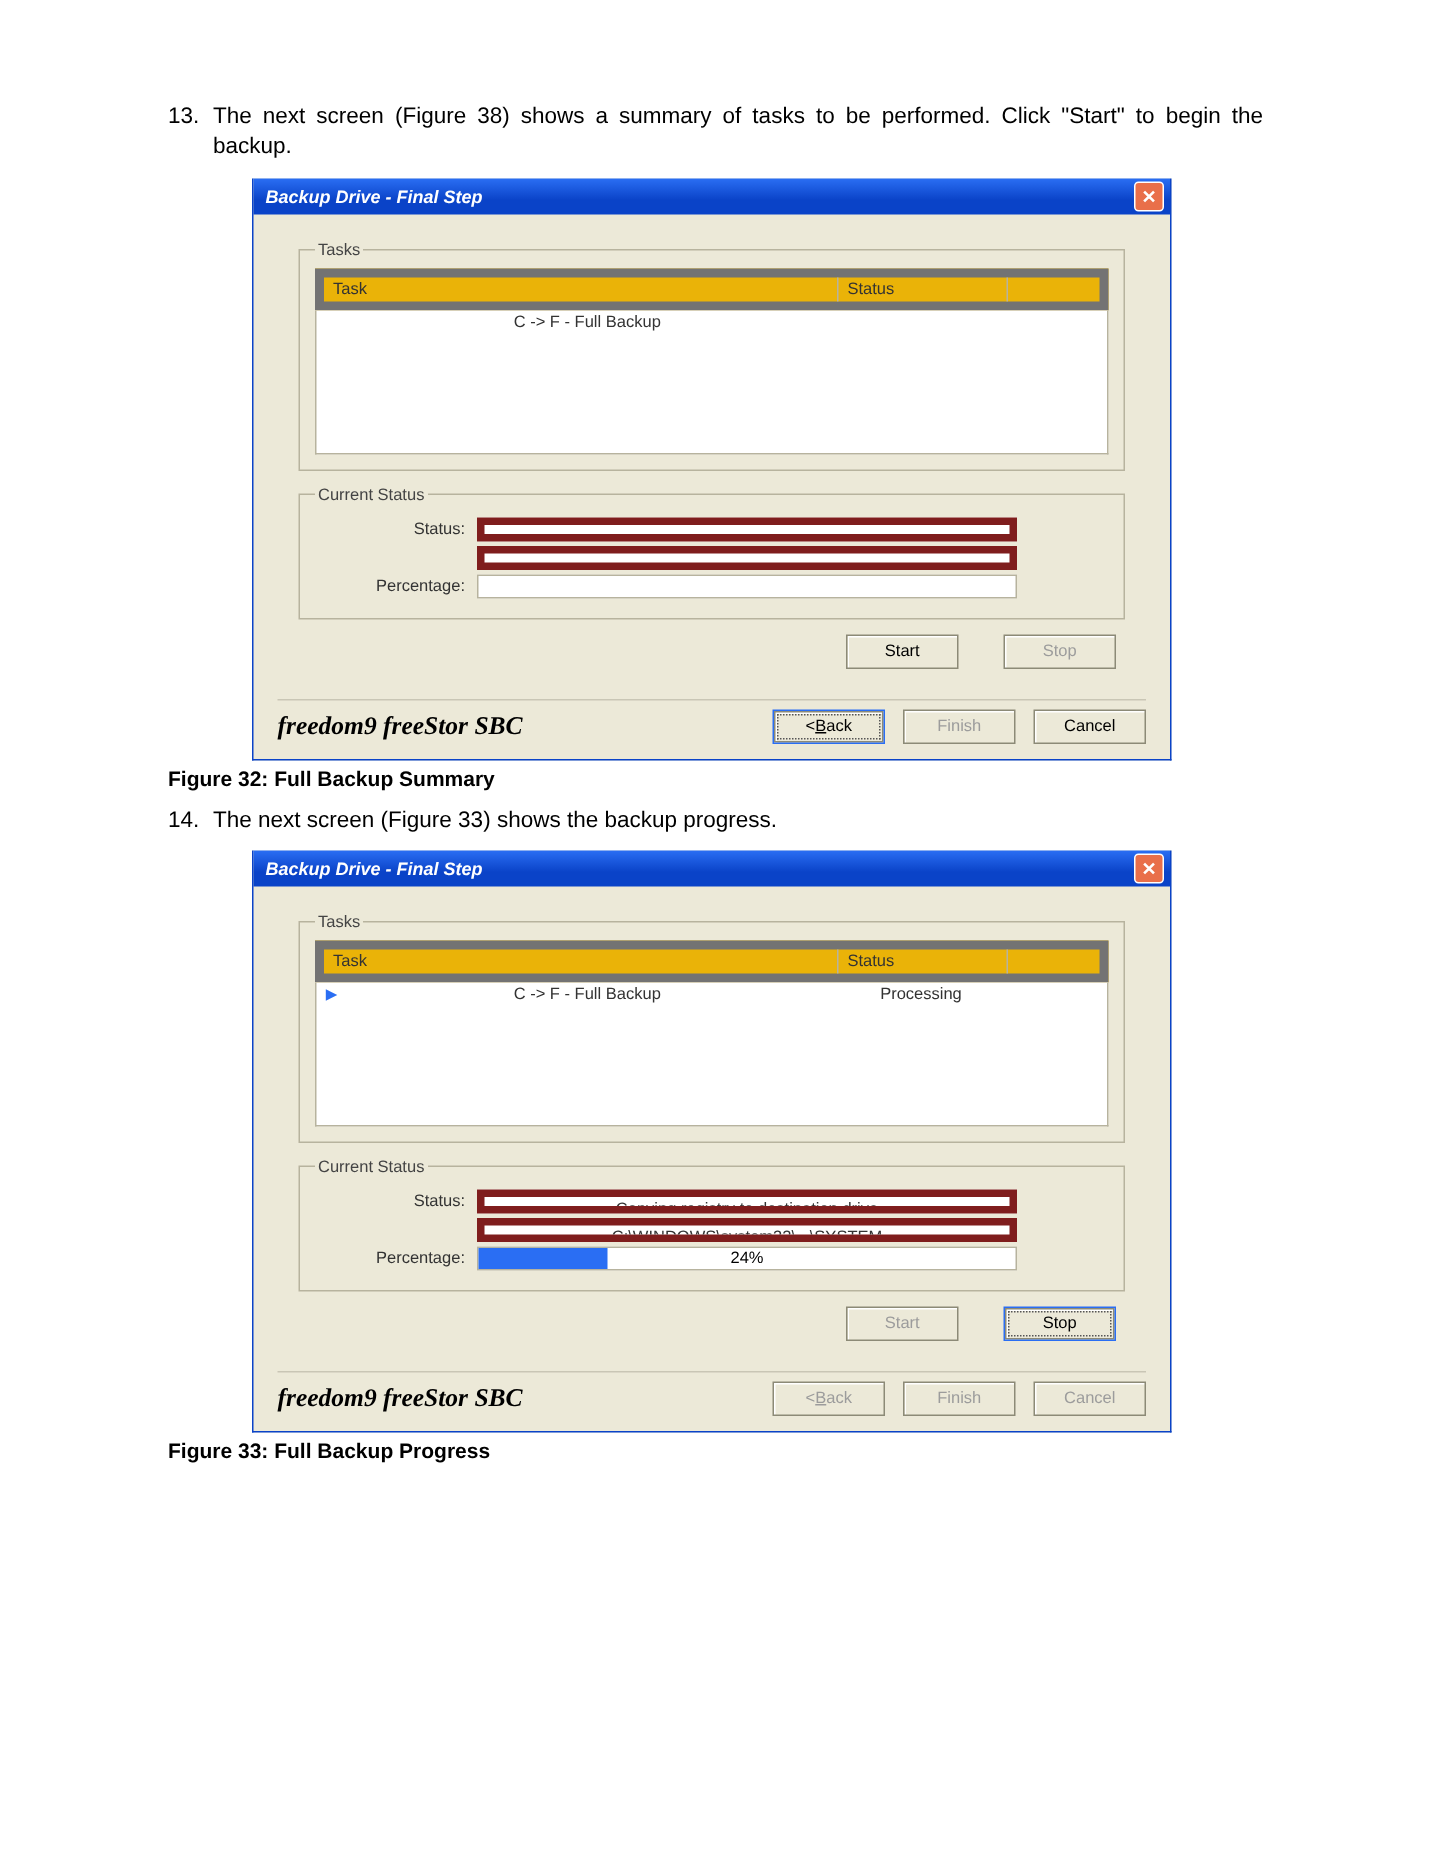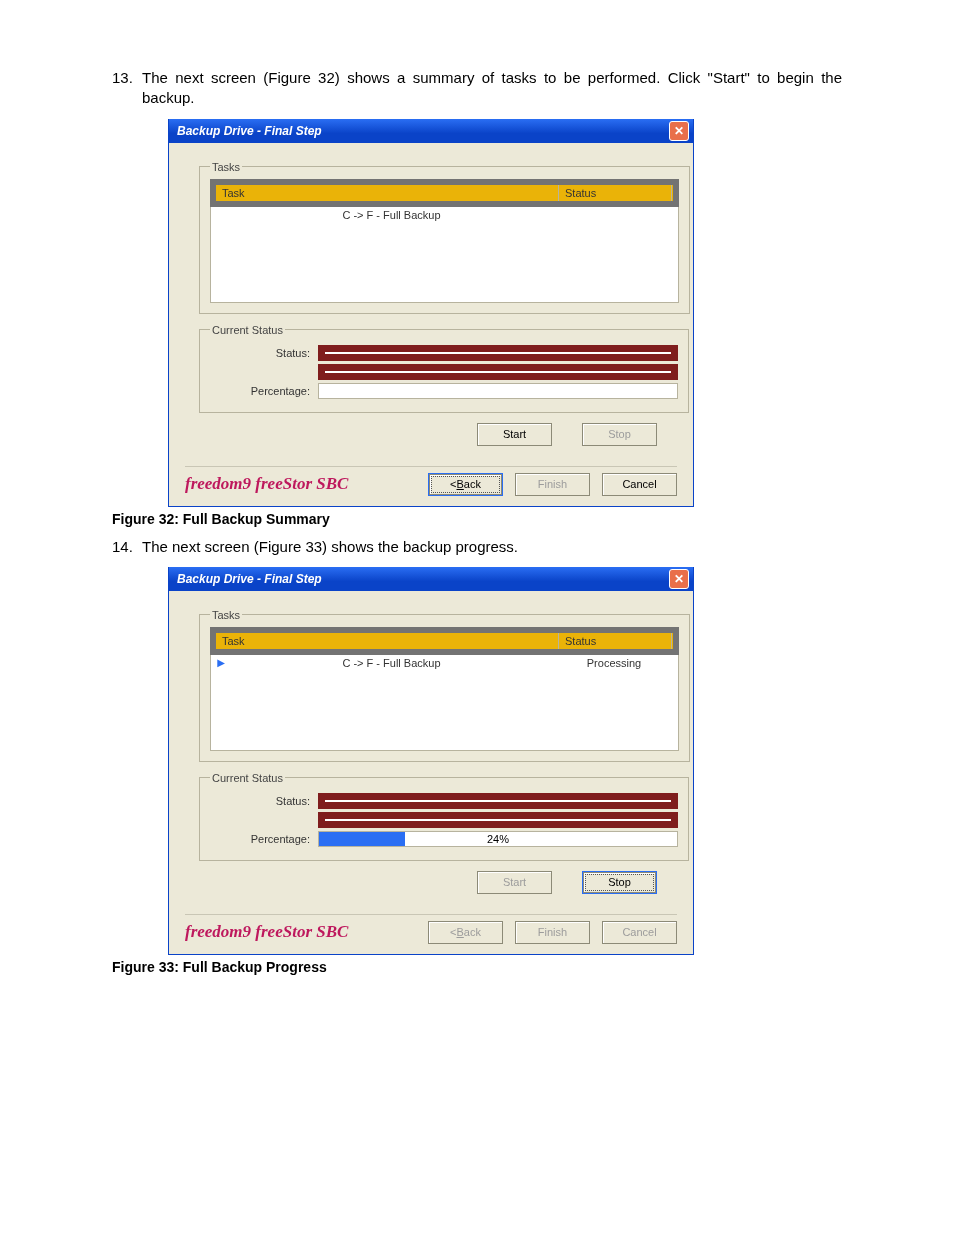--- a/index.html
+++ b/index.html
@@ -26,21 +26,21 @@
     display: flex;
     margin-bottom: 8px;
   }
   .step13 .body { text-align: justify; }
   .step13 .num, .step14 .num {
     flex: 0 0 30px;
   }
   .step13 .body, .step14 .body { flex: 1 1 auto; }
 
   .dlg {
-    width: 526px;
+    width: 613px;
     margin: 10px 0 4px 56px;
     border: 1px solid #0a43c8;
     border-top: none;
     box-sizing: border-box;
     background: #ece9d8;
     font-family: Tahoma, Arial, sans-serif;
   }
   .titlebar {
     height: 24px;
     background: linear-gradient(to bottom, #2a6ef3 0%, #0a43c8 60%, #0a43c8 100%);
@@ -120,21 +120,21 @@
   .cs-row .lbl {
     flex: 0 0 100px;
     text-align: right;
     padding-right: 8px;
     color: #333;
     font-size: 11px;
   }
   .cs-field {
     flex: 0 0 360px;
     height: 16px;
-    border: 7px solid #7f1d1d;
+    border: 5px solid #7f1d1d;
     background: #fff;
     font-size: 11px;
     padding: 1px 4px;
     line-height: 14px;
     box-sizing: border-box;
     overflow: hidden;
     white-space: nowrap;
     text-align: center;
   }
   .prog-wrap {
@@ -182,21 +182,21 @@
   .footer-row {
     display: flex;
     align-items: center;
     padding: 0 16px 10px 16px;
   }
   .brand {
     flex: 1 1 auto;
     font-family: Georgia, 'Times New Roman', serif;
     font-size: 17px;
     font-weight: bold;
-    color: #be185d;
+    color: #000000;
     font-style: italic;
   }
   .footer-btns { display: flex; gap: 12px; }
   .btn .ul { text-decoration: underline; }
 
   .caption {
     text-align: left;
     font-size: 14px;
     font-weight: bold;
     margin: 2px 0 10px 0;
@@ -209,21 +209,21 @@
   }
 </style>
 </head>
 <body>
 
 <div class="page">
 
 
   <div class="step13">
     <div class="num">13.</div>
-    <div class="body">The next screen (Figure 32) shows a summary of tasks to be performed. Click "Start" to begin the backup.</div>
+    <div class="body">The next screen (Figure 38) shows a summary of tasks to be performed. Click "Start" to begin the backup.</div>
   </div>
 
   <div class="dlg">
     <div class="titlebar">
       <span>Backup Drive - Final Step</span>
       <span class="tspacer"></span>
       <span class="closebox">✕</span>
     </div>
     <div class="dlg-body">
       <fieldset class="grp">

